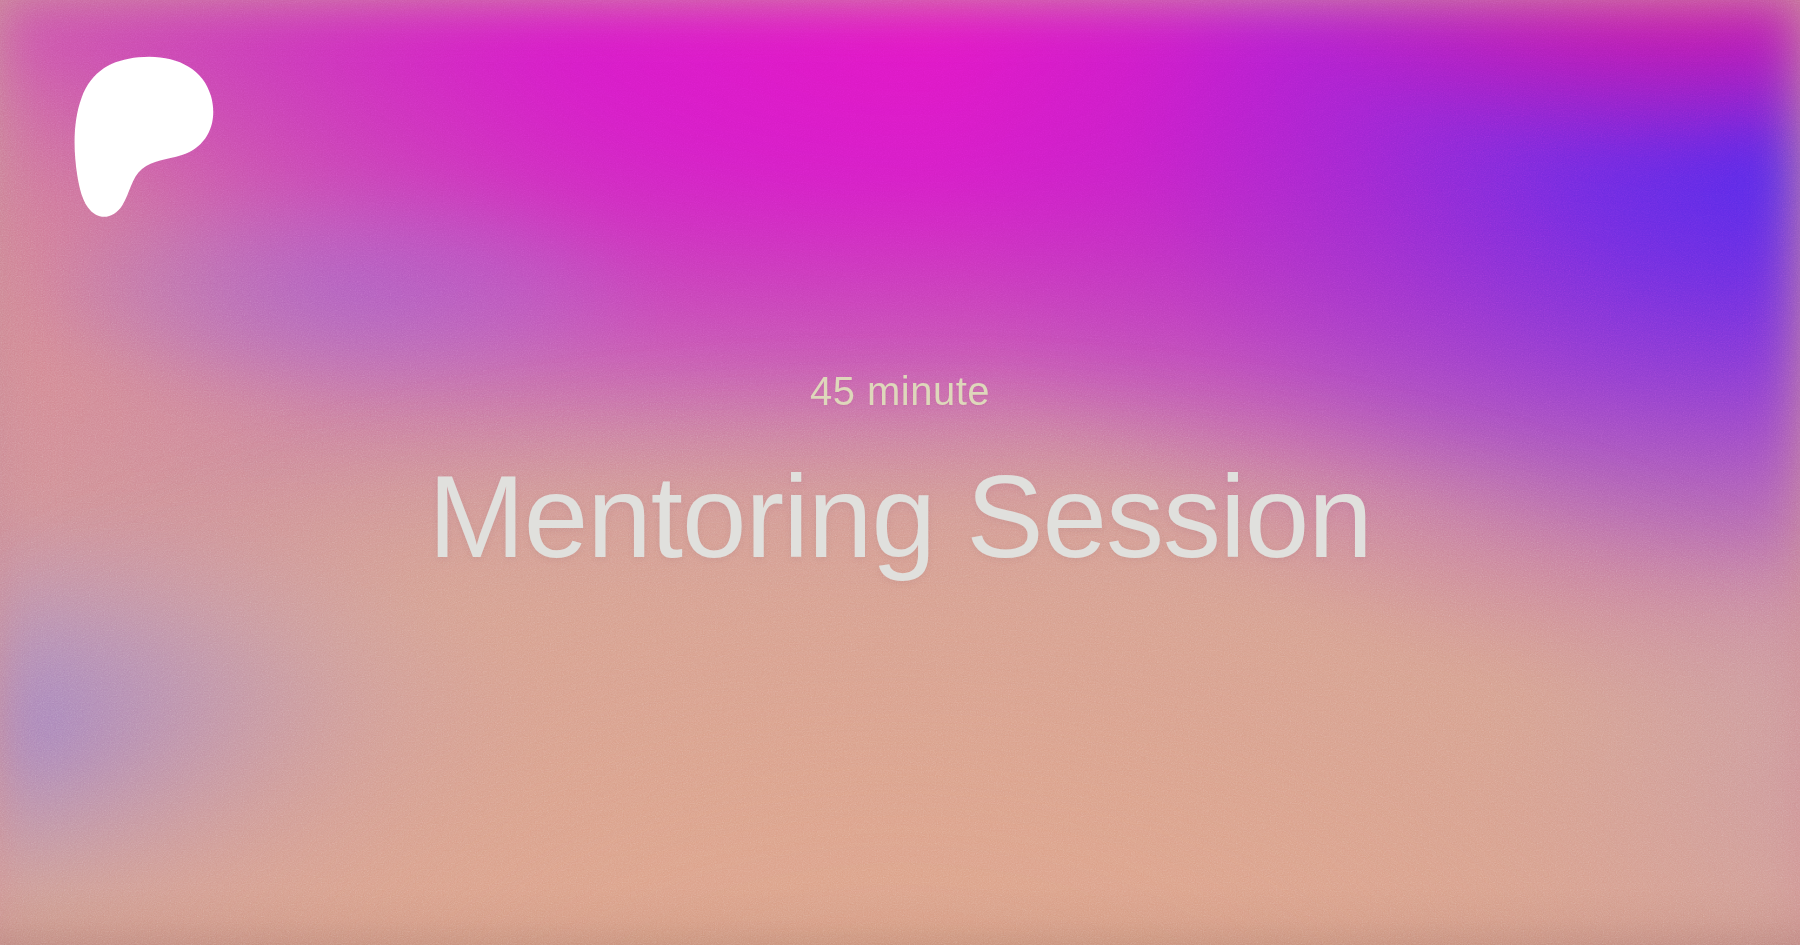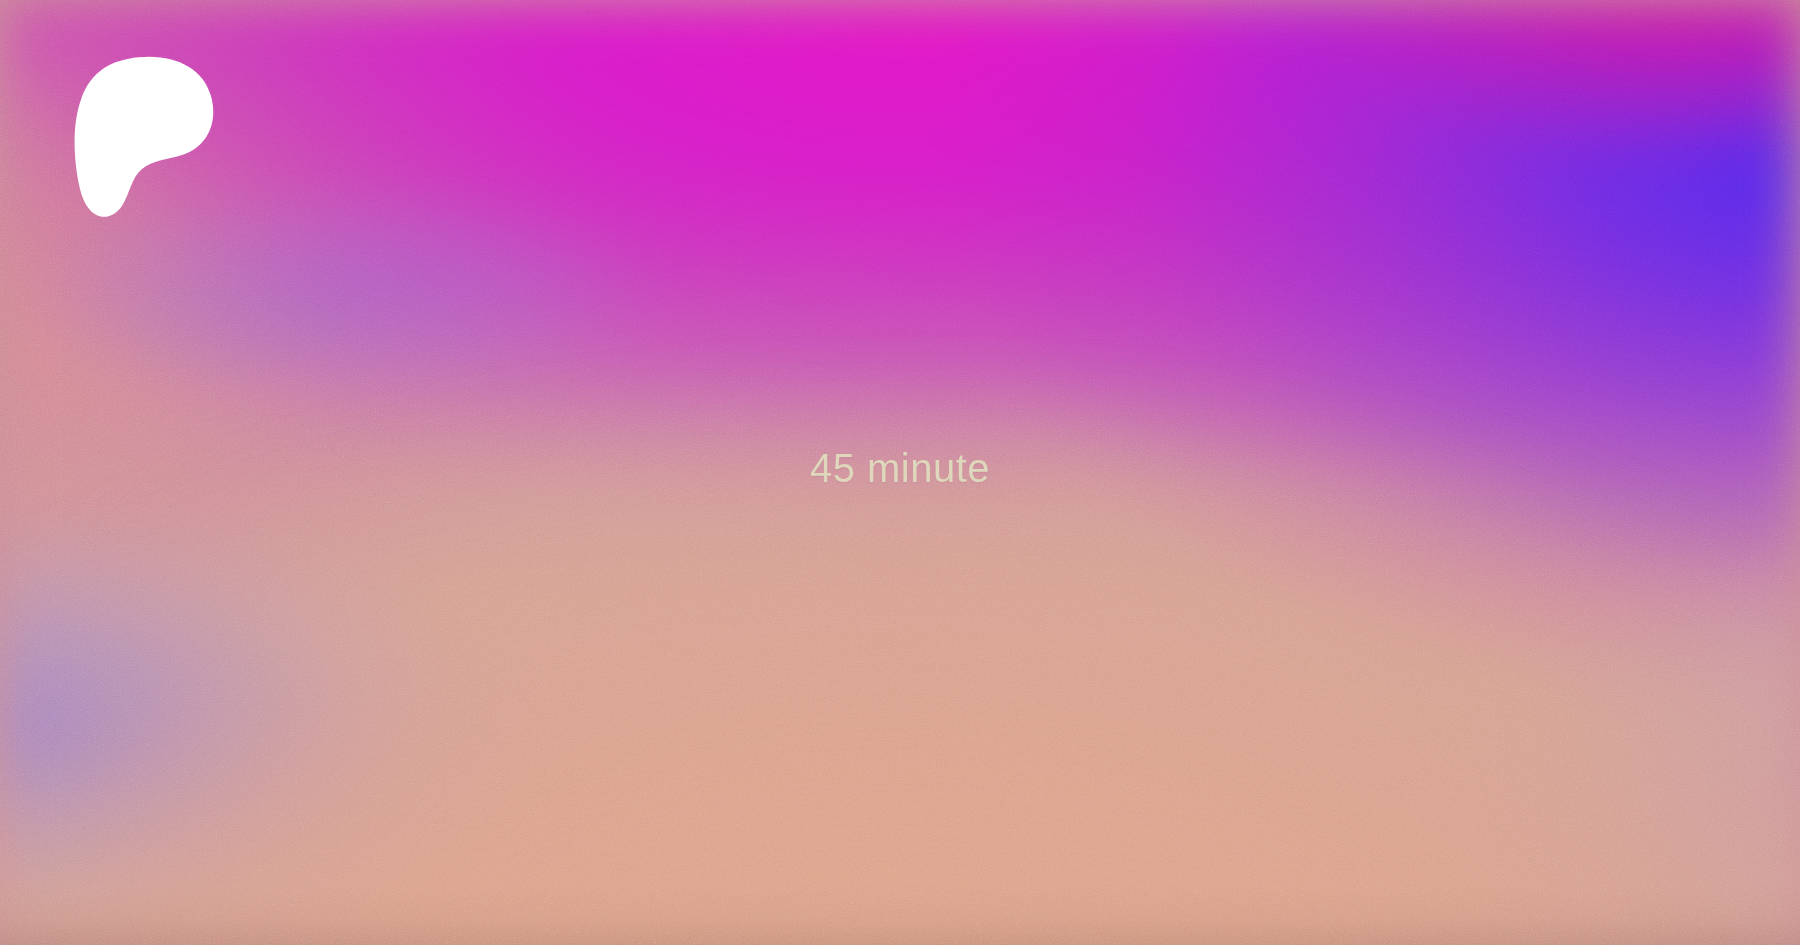--- a/index.html
+++ b/index.html
@@ -252,15 +252,16 @@
                C 57.5 121.5, 56 137, 48.5 149
                C 42 159.5, 31 164, 21.5 158.5
                C 10.5 152, 6 137, 3.2 119
                C -0.6 94, -1.2 66, 7.5 42
                C 17.5 14.5, 38 3.9, 64.5 1.2 Z"></path>
     </svg>
   </div>
 
   <div class="content">
     <div class="eyebrow">45 minute</div>
+    <h1 class="title">Mentoring Session</h1>
   </div>
 
 </div>
 
 </body></html>

